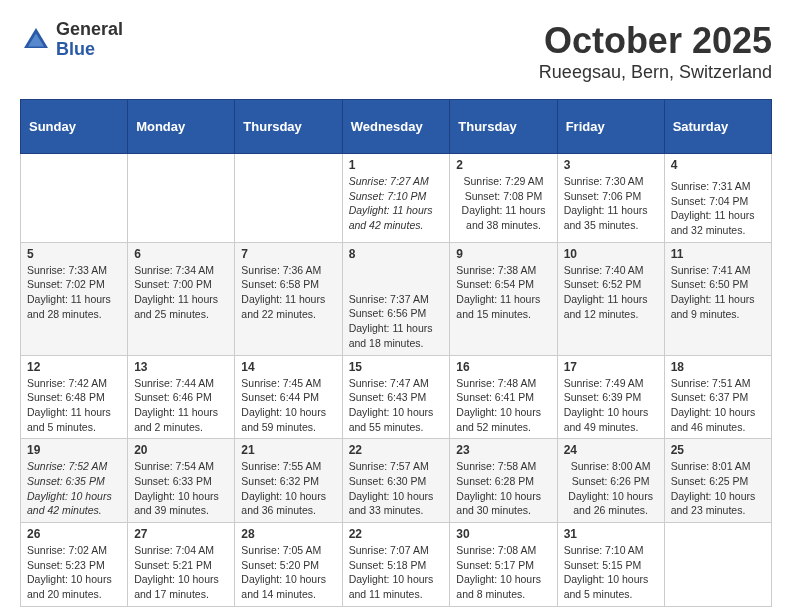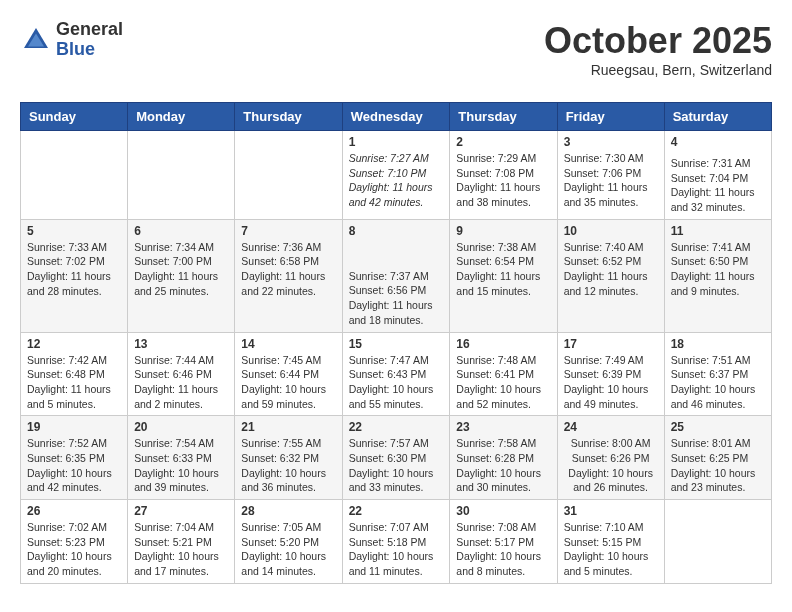--- a/index.html
+++ b/index.html
@@ -7,21 +7,21 @@
       font-family: Arial, sans-serif;
       background: #fff;
       width: 792px;
       min-height: 612px;
       padding: 20px;
     }
     .header {
       display: flex;
       justify-content: space-between;
       align-items: flex-start;
-      margin-bottom: 24px;
+      margin-bottom: 16px;
     }
     .logo {
       display: flex;
       align-items: center;
       gap: 4px;
     }
     .logo-text {
       display: flex;
       flex-direction: column;
       font-size: 18px;
@@ -36,33 +36,33 @@
     }
     .title-section {
       text-align: right;
     }
     .month-title {
       font-size: 36px;
       font-weight: bold;
       color: #333;
     }
     .location {
-      font-size: 14px;
+      font-size: 18px;
       color: #333;
     }
     .calendar {
       width: 100%;
       border-collapse: collapse;
       border: 1px solid #ccc;
     }
     .calendar th {
       background: #2a5aa5;
       color: #fff;
       text-align: left;
-      padding: 6px 8px;
+      padding: 19px 8px;
       font-size: 13px;
       font-weight: bold;
       border: 1px solid #1e4080;
     }
     .calendar td {
       width: 108px;
       vertical-align: top;
       padding: 4px 6px;
       border: 1px solid #ccc;
       font-size: 11px;
@@ -126,21 +126,21 @@
         <td class="empty-cell"></td>
         <td>
           <div class="day-number">1</div>
           <div class="day-info" style="white-space: pre-line; font-style: italic;">Sunrise: 7:27 AM
 Sunset: 7:10 PM
 Daylight: 11 hours
 and 42 minutes.</div>
         </td>
         <td>
           <div class="day-number">2</div>
-          <div class="day-info" style="white-space: pre-line;">Sunrise: 7:29 AM
+          <div class="day-info" style="white-space: pre-line; text-align: center;">Sunrise: 7:29 AM
 Sunset: 7:08 PM
 Daylight: 11 hours
 and 38 minutes.</div>
         </td>
         <td>
           <div class="day-number">3</div>
           <div class="day-info" style="white-space: pre-line;">Sunrise: 7:30 AM
 Sunset: 7:06 PM
 Daylight: 11 hours
 and 35 minutes.</div>
@@ -251,21 +251,21 @@
           <div class="day-number">18</div>
           <div class="day-info" style="white-space: pre-line;">Sunrise: 7:51 AM
 Sunset: 6:37 PM
 Daylight: 10 hours
 and 46 minutes.</div>
         </td>
       </tr>
       <tr>
         <td>
           <div class="day-number">19</div>
-          <div class="day-info" style="white-space: pre-line;">Sunrise: 7:52 AM
+          <div class="day-info" style="white-space: pre-line; font-style: italic;">Sunrise: 7:52 AM
 Sunset: 6:35 PM
 Daylight: 10 hours
 and 42 minutes.</div>
         </td>
         <td>
           <div class="day-number">20</div>
           <div class="day-info" style="white-space: pre-line;">Sunrise: 7:54 AM
 Sunset: 6:33 PM
 Daylight: 10 hours
 and 39 minutes.</div>

